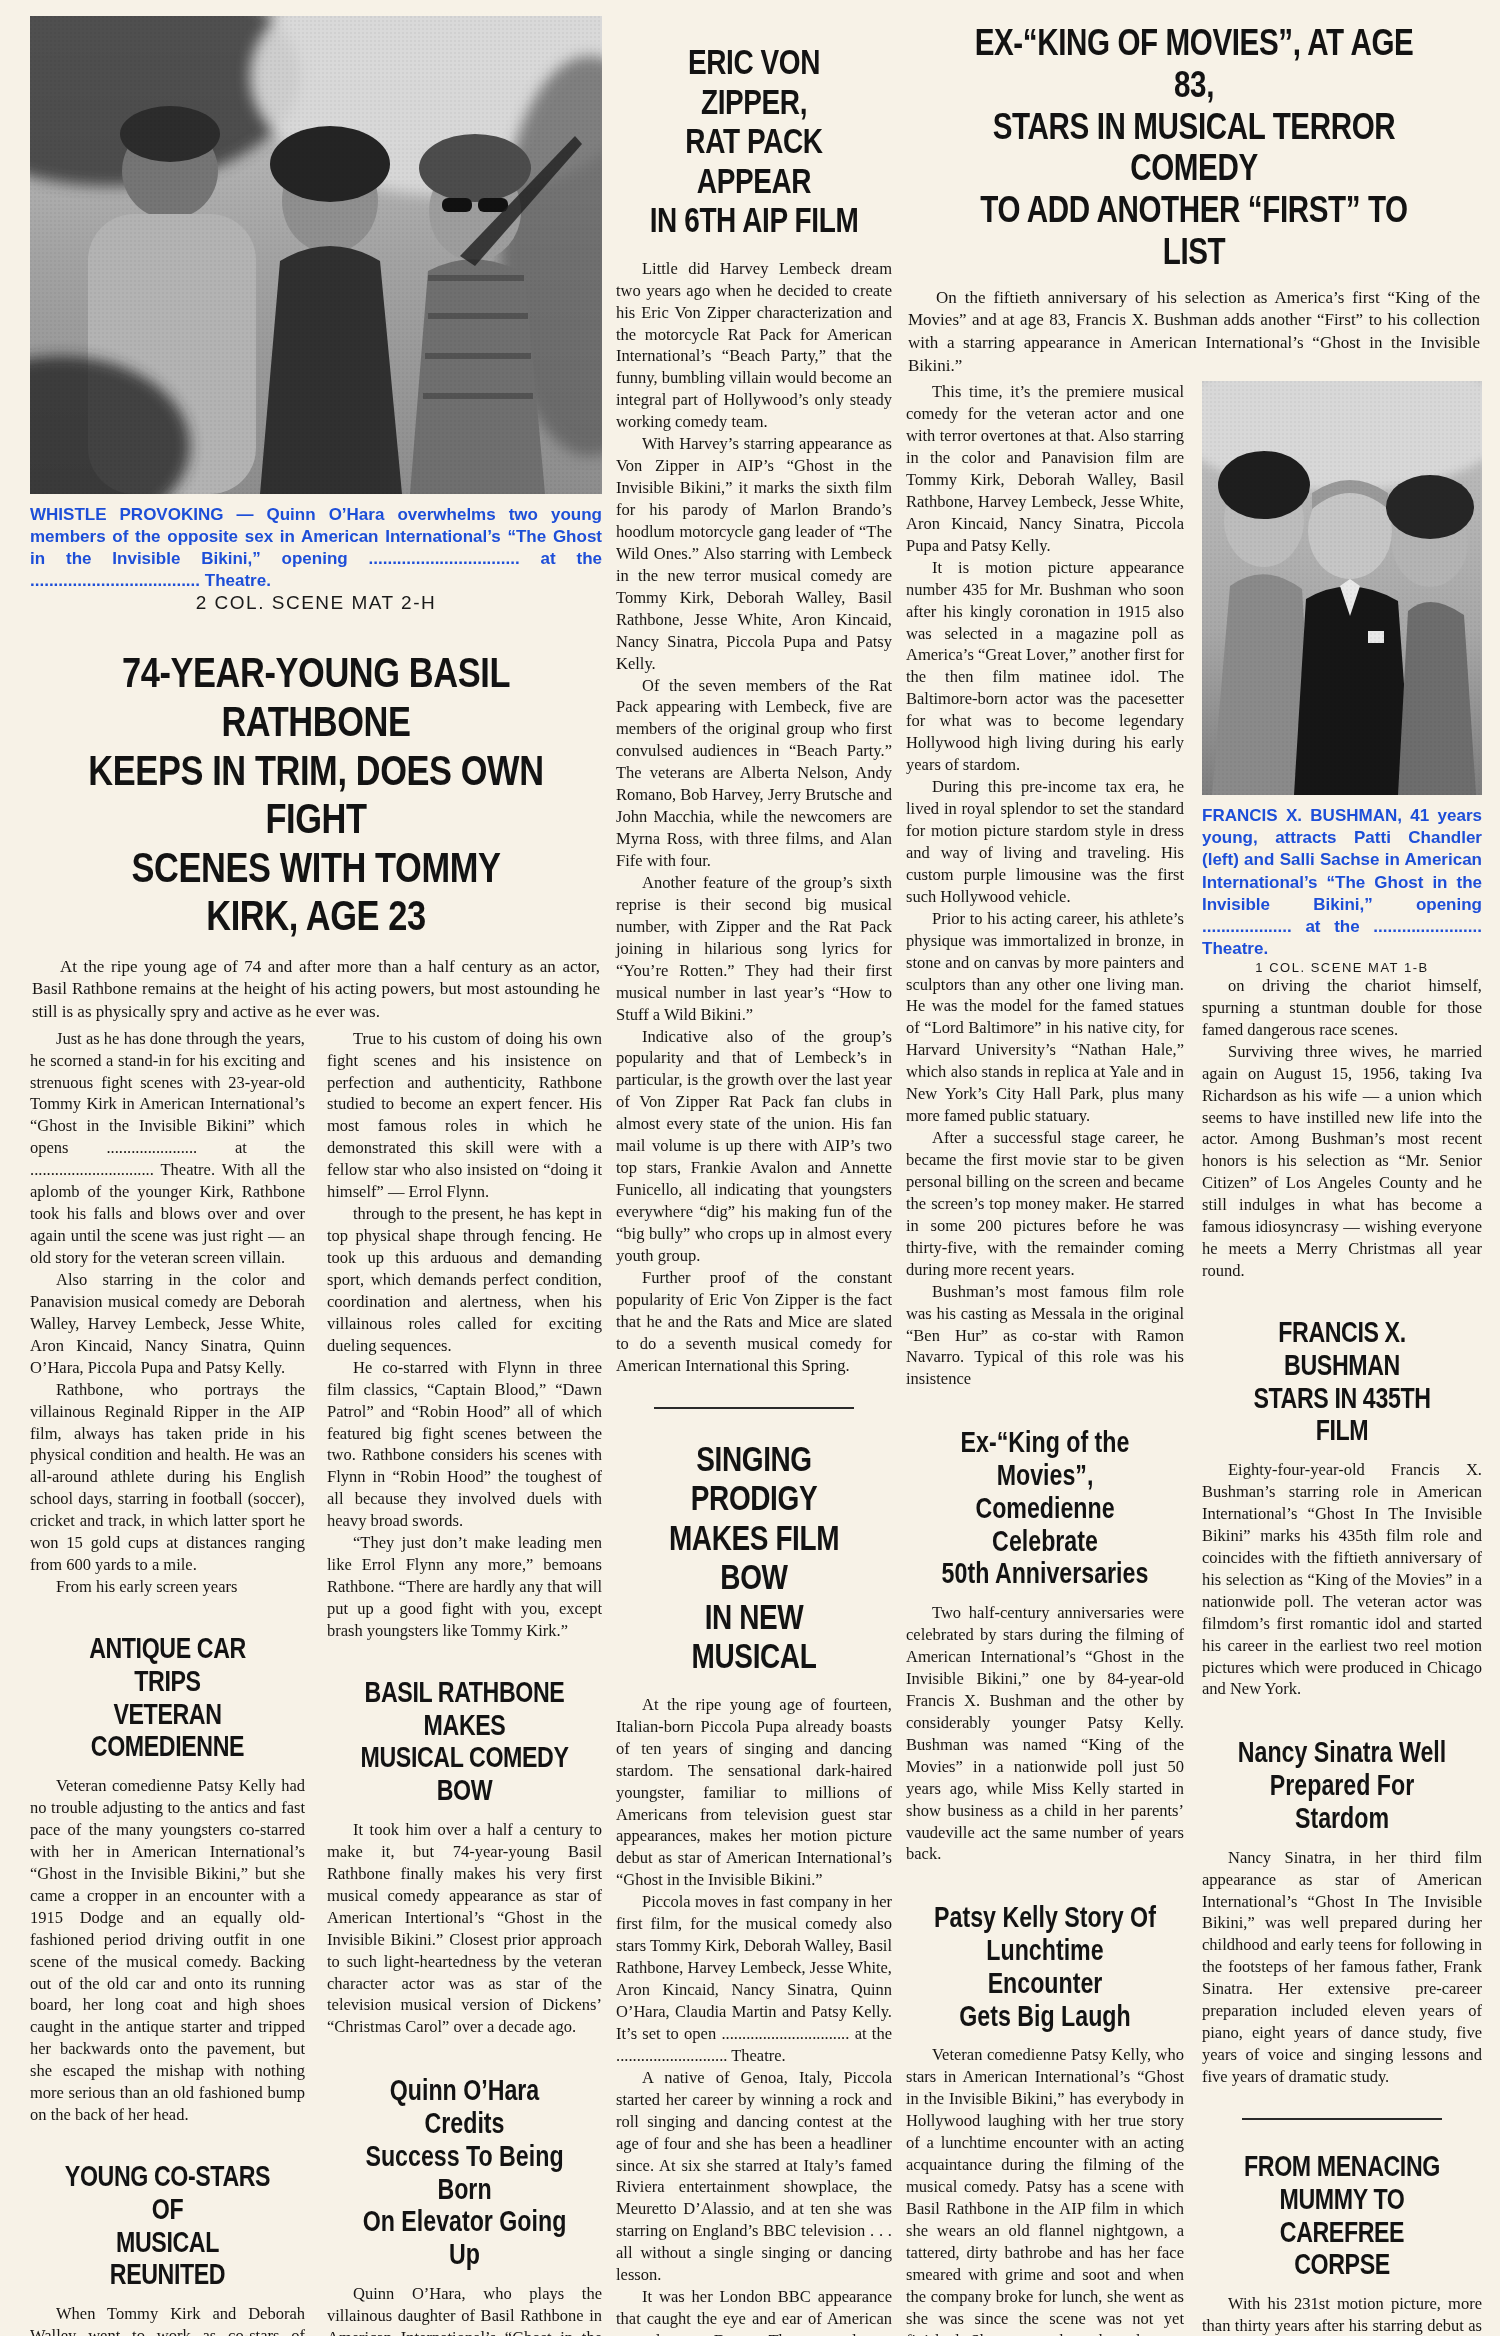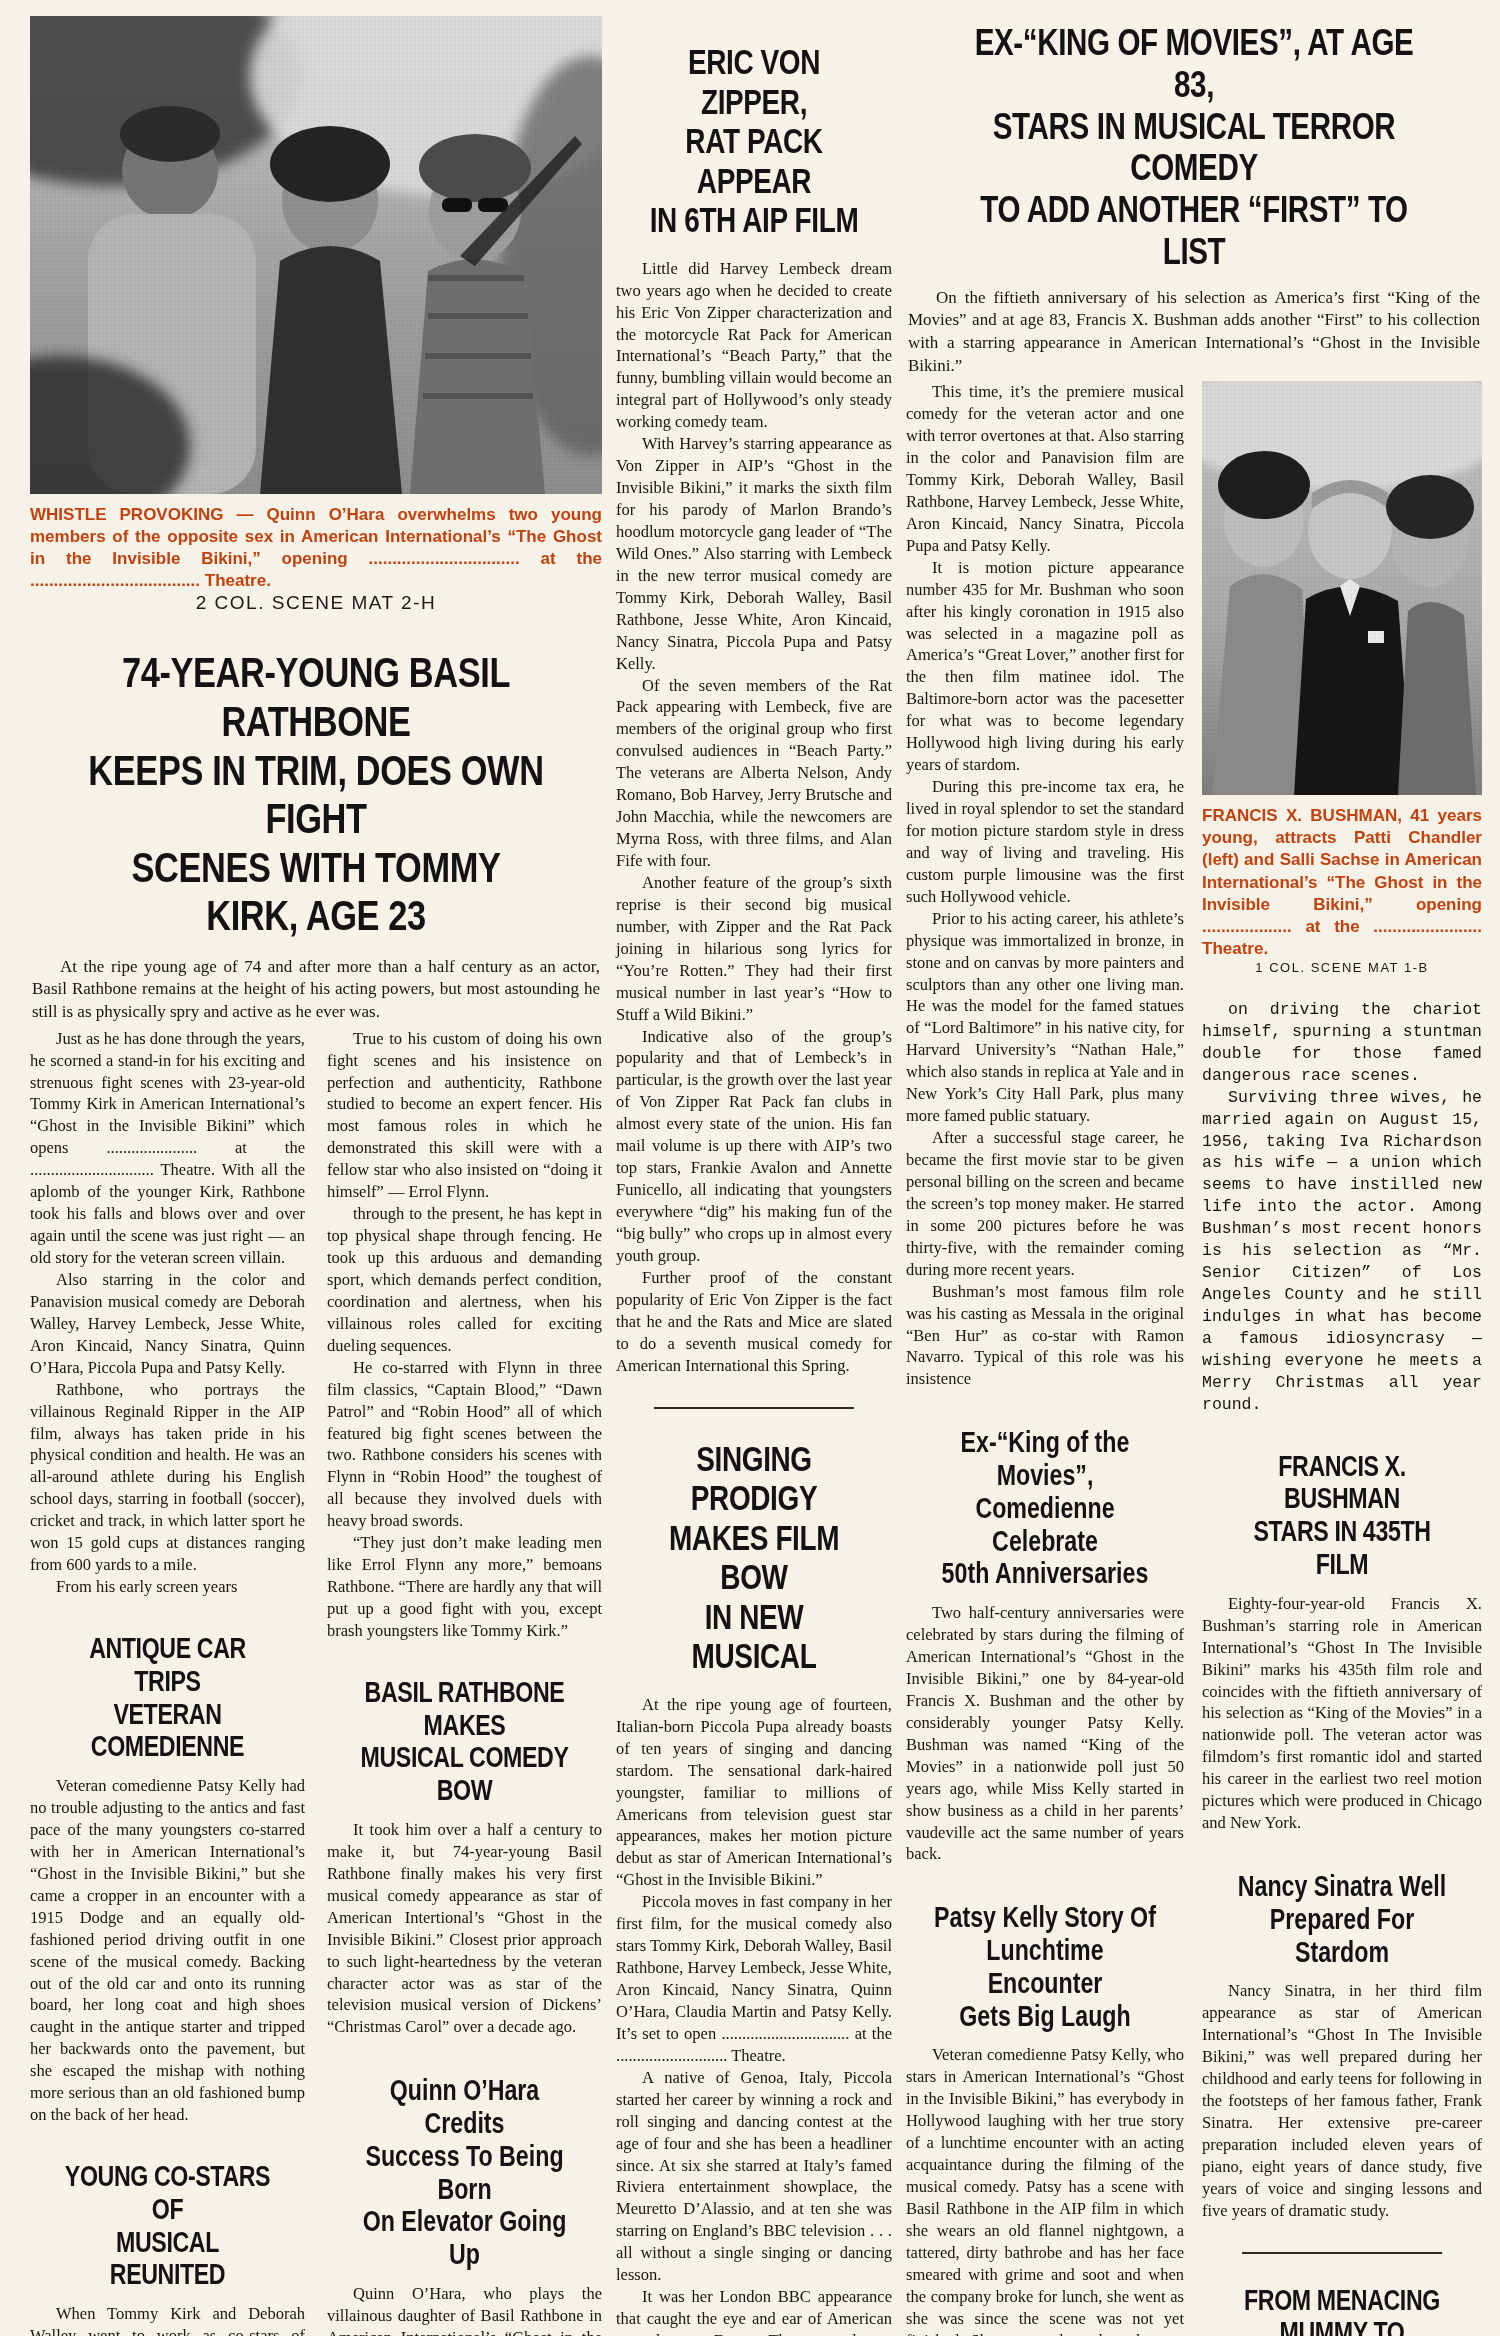--- a/index.html
+++ b/index.html
@@ -10,42 +10,42 @@
   }
   
   .strip{position:absolute;top:16px;}
   .strip-left{left:30px;width:572px;}
   .strip-mid{left:616px;width:276px;}
   .strip-right{left:906px;width:576px;}
 
   .photo{display:block;background:#9a9a9a;}
   .caption{
     font-family:"Liberation Sans", sans-serif;font-weight:700;
-    font-size:17px;line-height:1.3;text-align:justify;margin-top:10px;color:#c2410c;
+    font-size:17px;line-height:1.3;text-align:justify;margin-top:10px;color:#1d4ed8;
   }
   .matline{
     font-family:"Liberation Sans", sans-serif;font-size:19px;letter-spacing:1.5px;
     text-align:center;color:#1a1a1a;
   }
   .hl{
     font-family:"Liberation Sans", sans-serif;font-weight:700;color:#131313;
     white-space:pre-line;text-align:center;line-height:1.13;
     transform:scaleX(.8);transform-origin:50% 50%;letter-spacing:-.5px;
   }
   .hl-main{font-size:43px;margin:34px 0 16px 0;}
   .hl-col{font-size:35px;margin:16px 0 18px 0;}
   .hl-sub{font-size:29px;margin:34px 0 12px 0;}
   .hl-sub-mixed{font-size:29px;margin:36px 0 12px 0;letter-spacing:0;}
   .body{font-size:16.5px;line-height:1.33;text-align:justify;}
   .body .para{margin:0;text-indent:26px;}
   .intro{font-size:17px;line-height:1.33;text-align:justify;text-indent:28px;margin:0 2px 4px 2px;}
   .twocol{display:flex;gap:22px;margin-top:2px;}
   .twocol>div{flex:1;min-width:0;}
   .rule{width:200px;border:none;border-top:2px solid #2a2a2a;margin:30px auto;}
-  .gap-top{margin-top:24px;font-family:Liberation Mono, monospace;}
+  .gap-top{margin-top:0;}
 </style>
 </head>
 <body>
 
 <div class="page">
 
   <div class="strip strip-left">
 
     <svg class="photo" width="572" height="478" viewBox="0 0 572 478" role="img">
       <defs>

